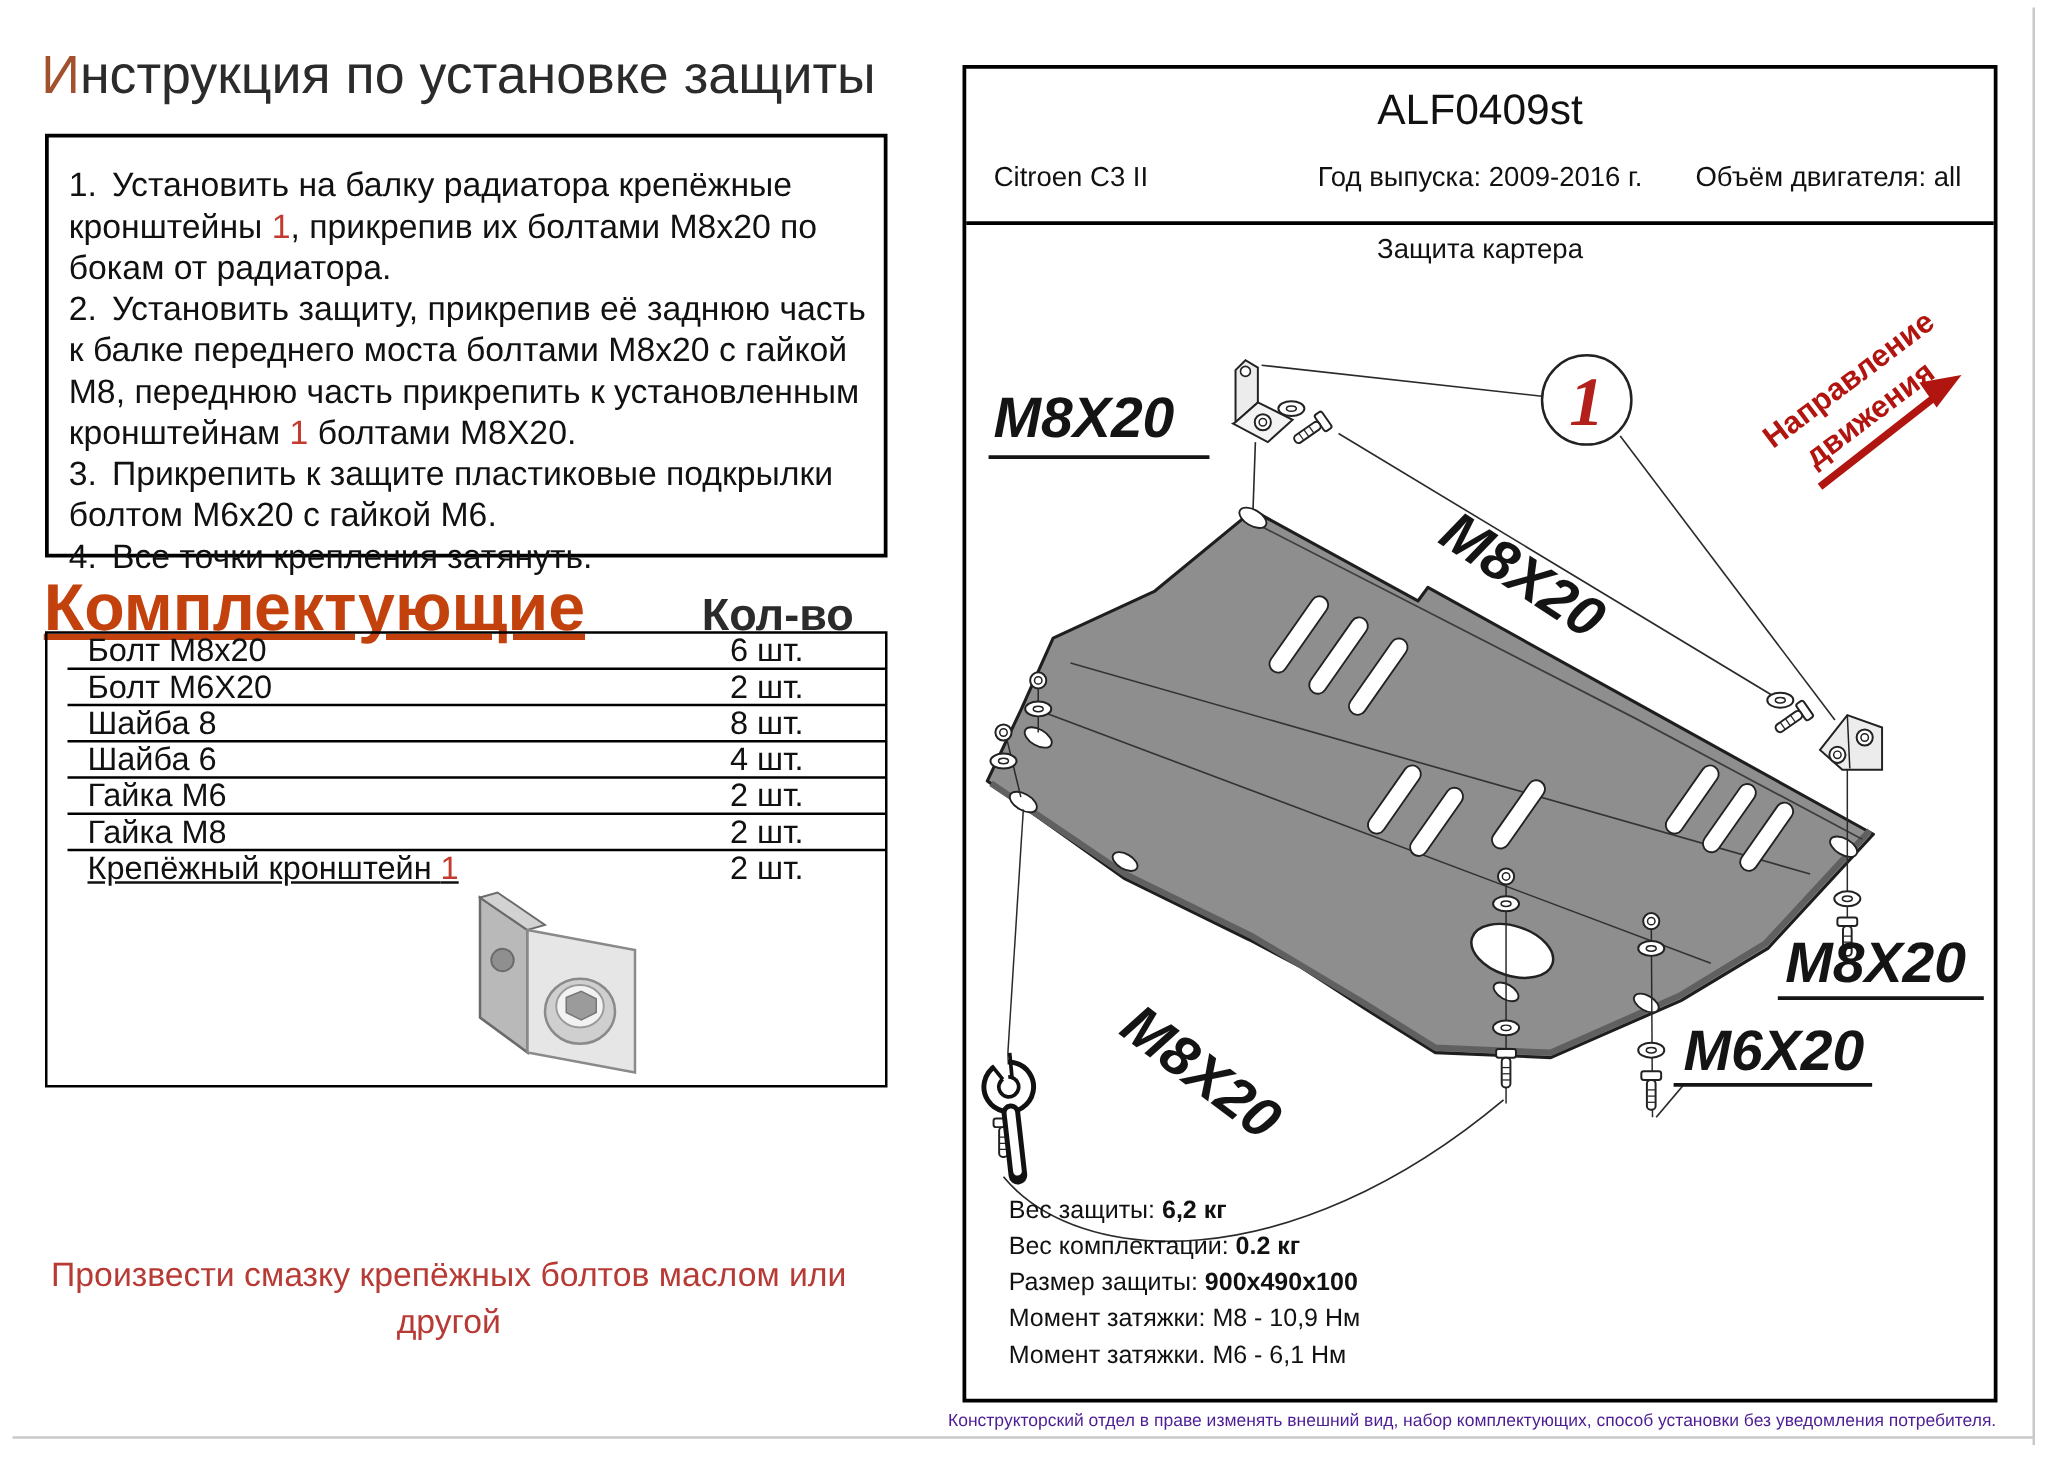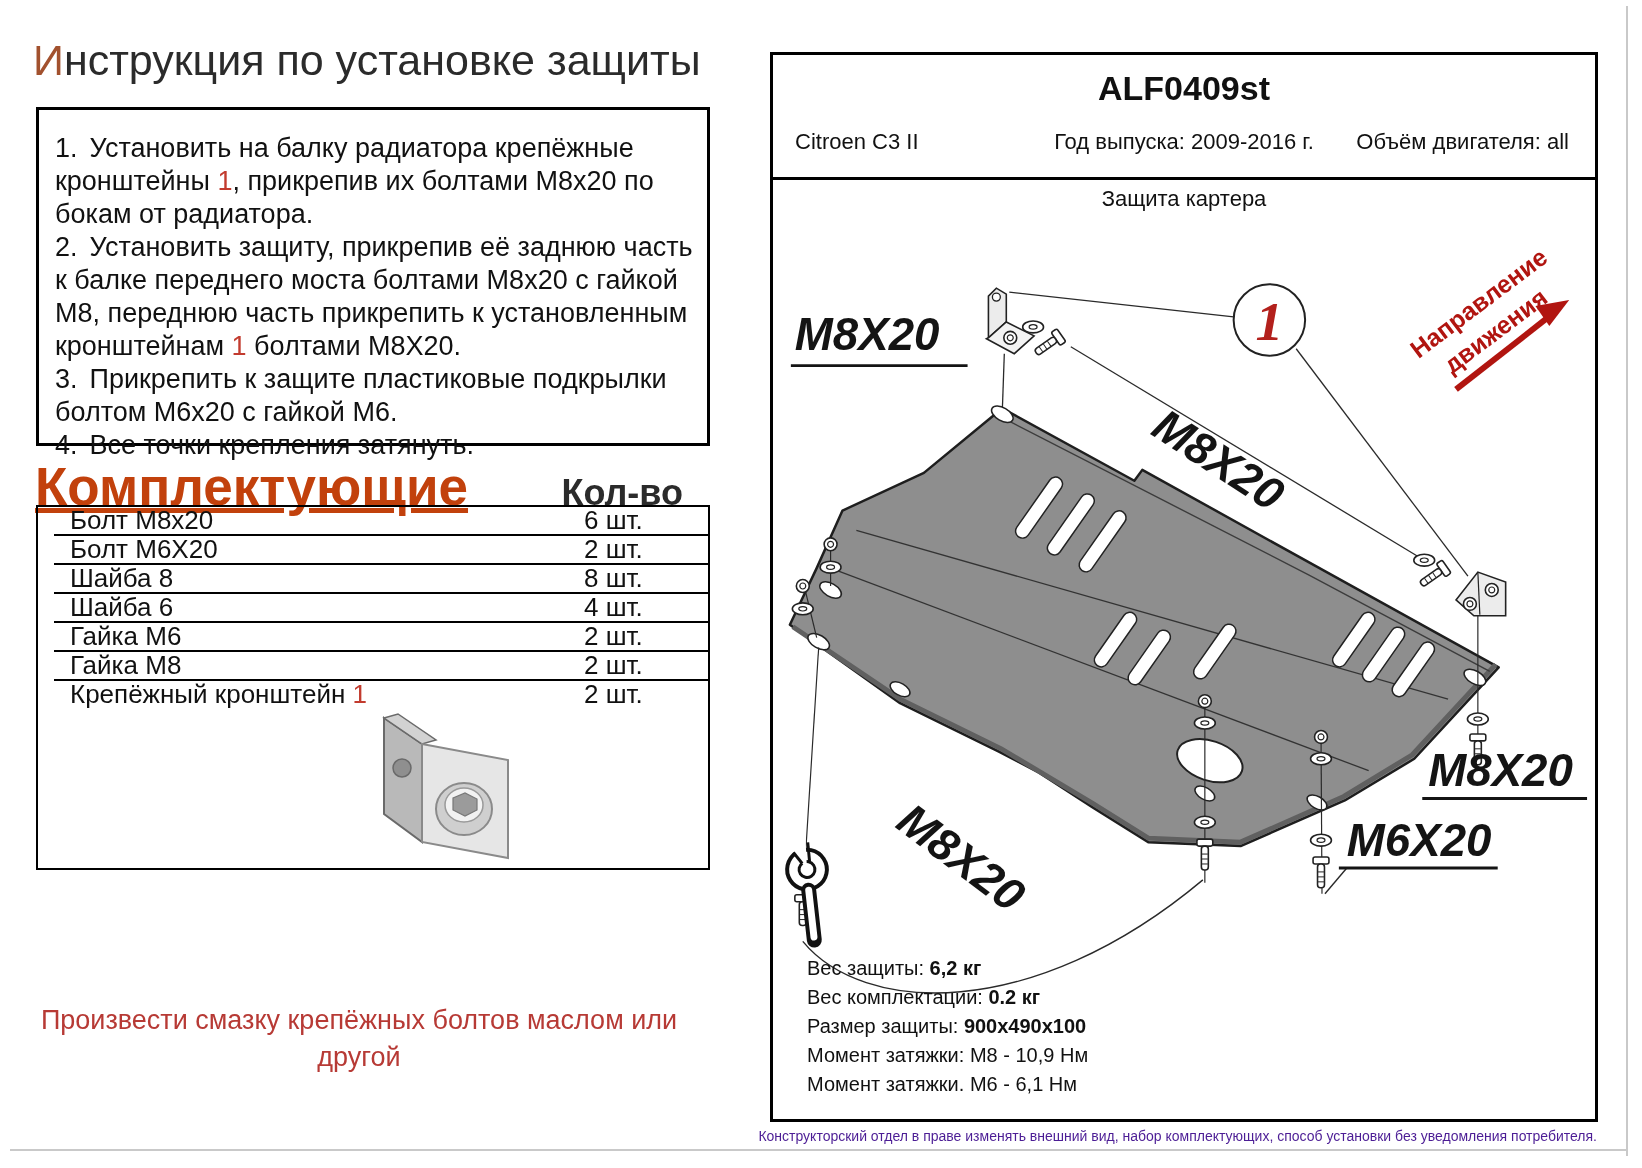--- a/index.html
+++ b/index.html
@@ -33,21 +33,21 @@
   .note{
     position:absolute;left:35px;top:1002px;width:648px;text-align:center;
     color:#b73a35;font-size:27px;line-height:37px;
   }
   
   .panel{
     position:absolute;left:770px;top:52px;width:828px;height:1070px;
     border:3px solid #000;box-sizing:border-box;
   }
   .panel-header{position:absolute;left:0;top:0;width:100%;height:125px;border-bottom:3px solid #000;box-sizing:border-box;}
-  .code{position:absolute;left:0;top:14px;width:100%;text-align:center;font-size:34px;font-weight:bold;color:#111;}
+  .code{position:absolute;left:0;top:14px;width:100%;text-align:center;font-size:34px;font-weight:normal;color:#111;}
   .meta{position:absolute;left:0;top:74px;width:100%;font-size:22px;color:#111;}
   .meta .car{position:absolute;left:22px;top:0;}
   .meta .year{position:absolute;left:0;top:0;width:100%;text-align:center;}
   .meta .engine{position:absolute;right:26px;top:0;}
   .subtitle{position:absolute;left:0;top:131px;width:100%;text-align:center;font-size:22px;color:#111;}
   .diagram-svg{position:absolute;left:0;top:0;width:100%;height:100%;}
   .specs{position:absolute;left:34px;top:899px;font-size:20px;line-height:29px;color:#111;}
   .specs .bv{font-weight:bold;}
   .fineprint{position:absolute;right:45px;top:1128px;font-size:14px;color:#4c1d95;white-space:nowrap;}
   
@@ -75,21 +75,21 @@
   <span class="ph-qty">Кол-во</span>
 </div>
 
 <div class="parts-table">
   <div class="prow"><span>Болт М8х20</span><span class="qty">6 шт.</span></div>
   <div class="prow"><span>Болт М6Х20</span><span class="qty">2 шт.</span></div>
   <div class="prow"><span>Шайба 8</span><span class="qty">8 шт.</span></div>
   <div class="prow"><span>Шайба 6</span><span class="qty">4 шт.</span></div>
   <div class="prow"><span>Гайка М6</span><span class="qty">2 шт.</span></div>
   <div class="prow"><span>Гайка М8</span><span class="qty">2 шт.</span></div>
-  <div class="prow" style="border-bottom:none;"><span>Крепёжный кронштейн </span><span class="red">1</span><span class="qty">2 шт.</span></div>
+  <div class="prow" style="border-bottom:none;text-decoration:underline;"><span>Крепёжный кронштейн </span><span class="red">1</span><span class="qty">2 шт.</span></div>
   <div class="prow-spacer">
     <svg width="160" height="156" viewBox="0 0 160 156">
       <polygon points="26,8 64,34 64,132 26,104" fill="#b9b9b9" stroke="#6a6a6a" stroke-width="2"></polygon>
       <polygon points="26,8 40,4 78,30 64,34" fill="#d2d2d2" stroke="#6a6a6a" stroke-width="1.5"></polygon>
       <polygon points="64,34 150,50 150,148 64,132" fill="#e6e6e6" stroke="#8a8a8a" stroke-width="2"></polygon>
       <circle cx="44" cy="58" r="9" fill="#8f8f8f" stroke="#6a6a6a" stroke-width="1.5"></circle>
       <ellipse cx="106" cy="99" rx="28" ry="26" fill="#cfcfcf" stroke="#8a8a8a" stroke-width="2"></ellipse>
       <ellipse cx="106" cy="95" rx="19" ry="17" fill="#f2f2f2" stroke="#9a9a9a" stroke-width="1.5"></ellipse>
       <path d="M95,88 l12,-5 12,6 0,11 -12,6 -12,-6 z" fill="#9b9b9b" stroke="#777" stroke-width="1.2"></path>
     </svg>

